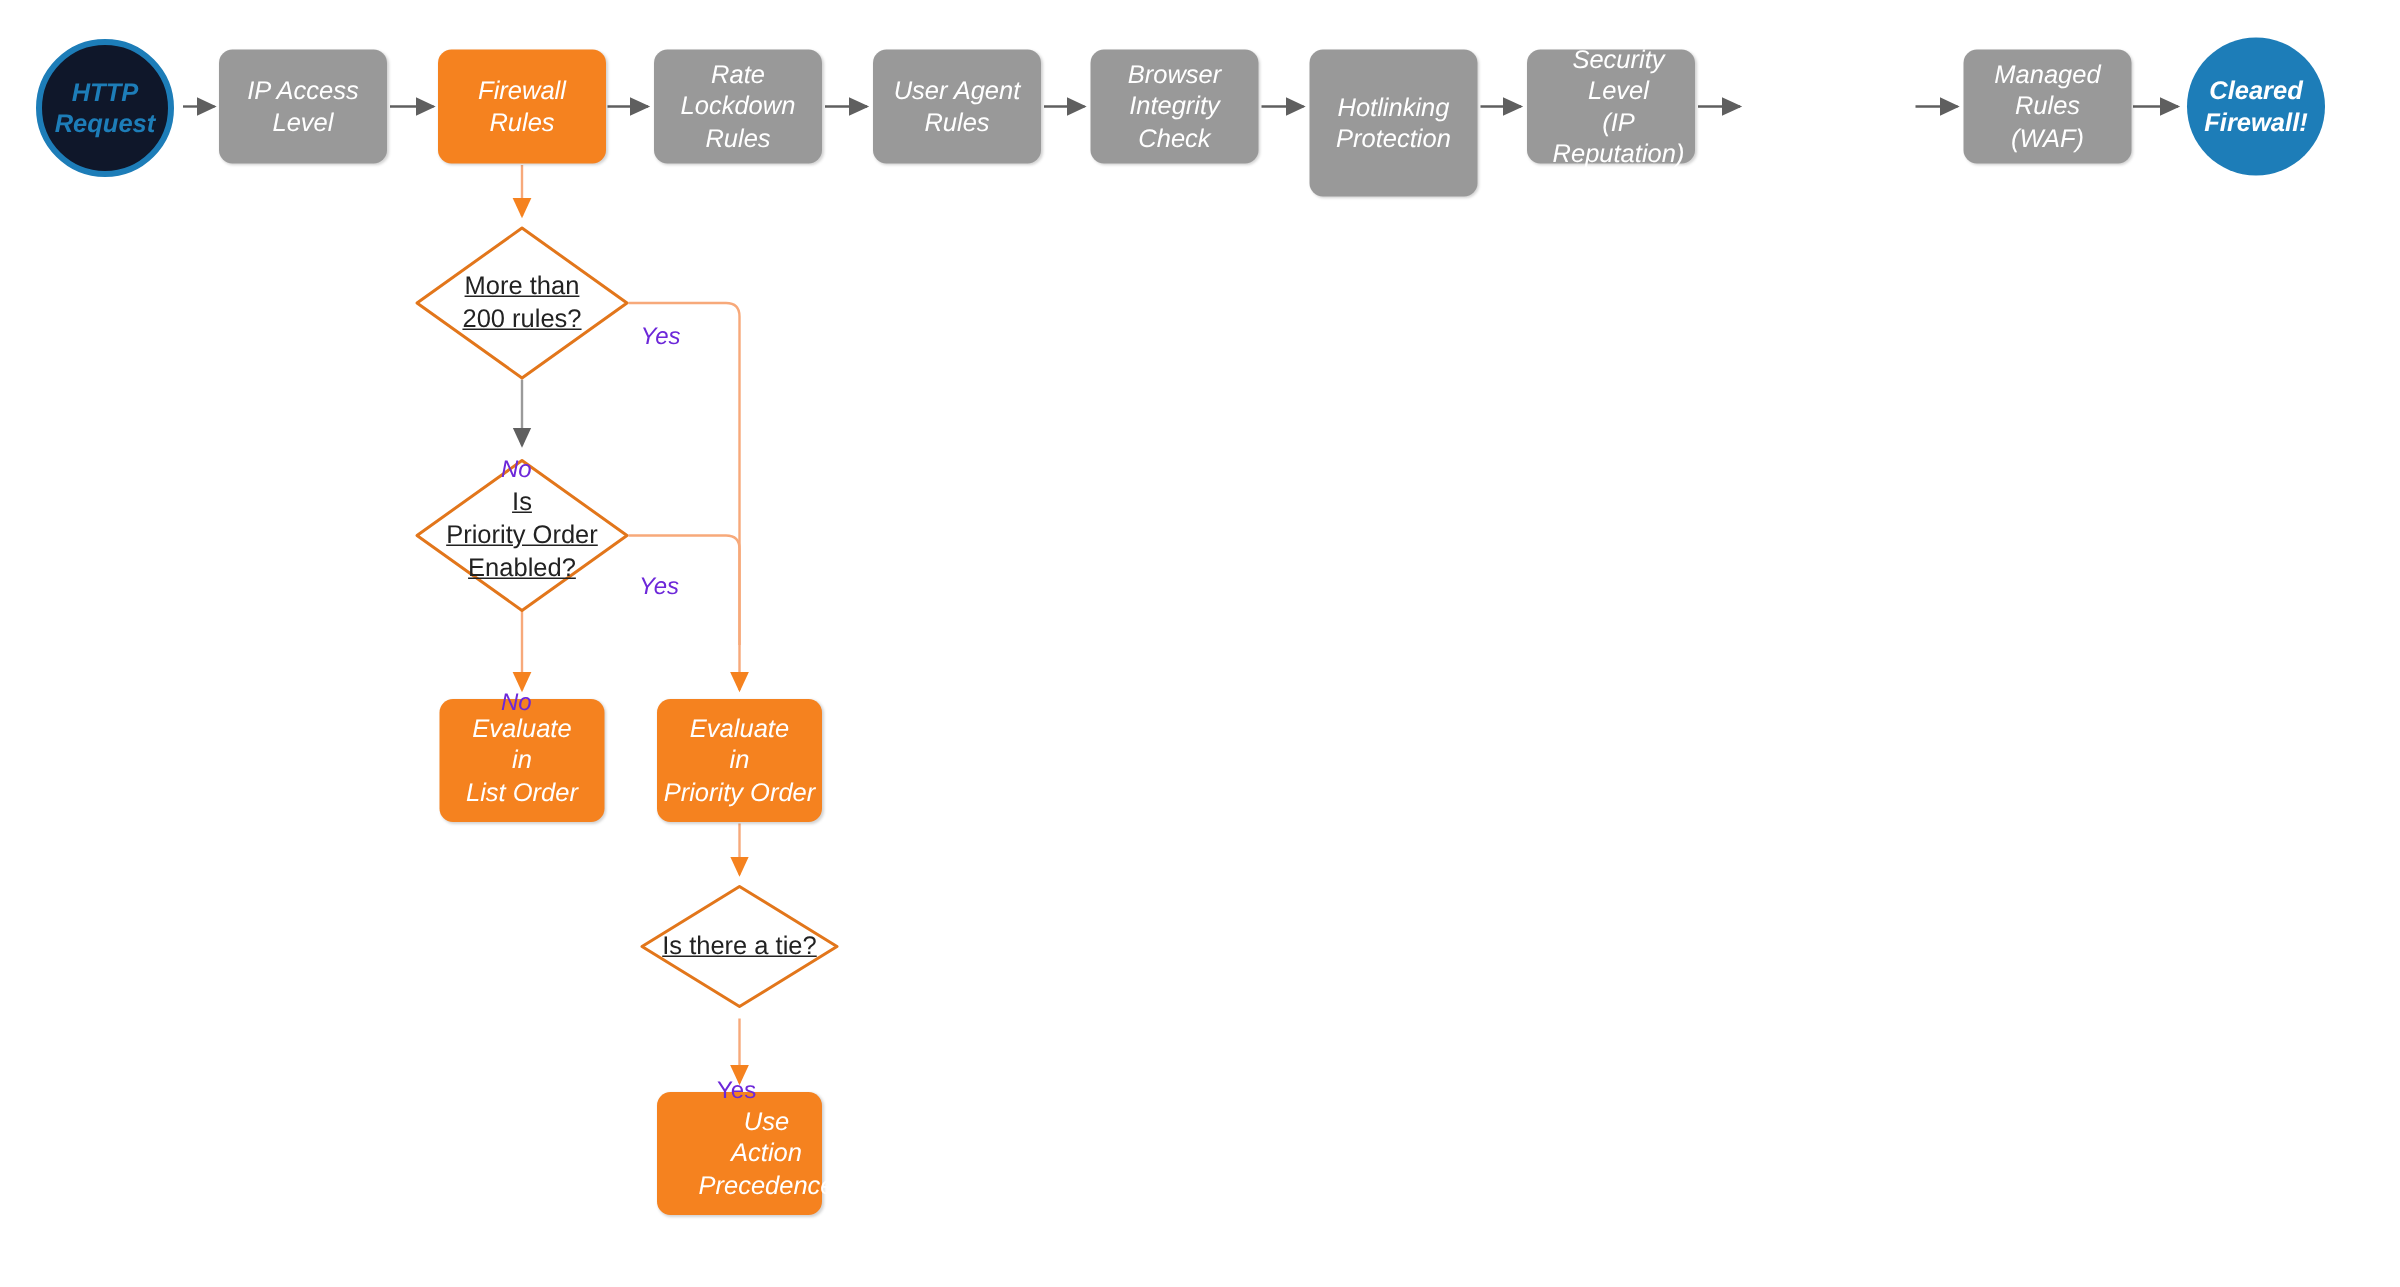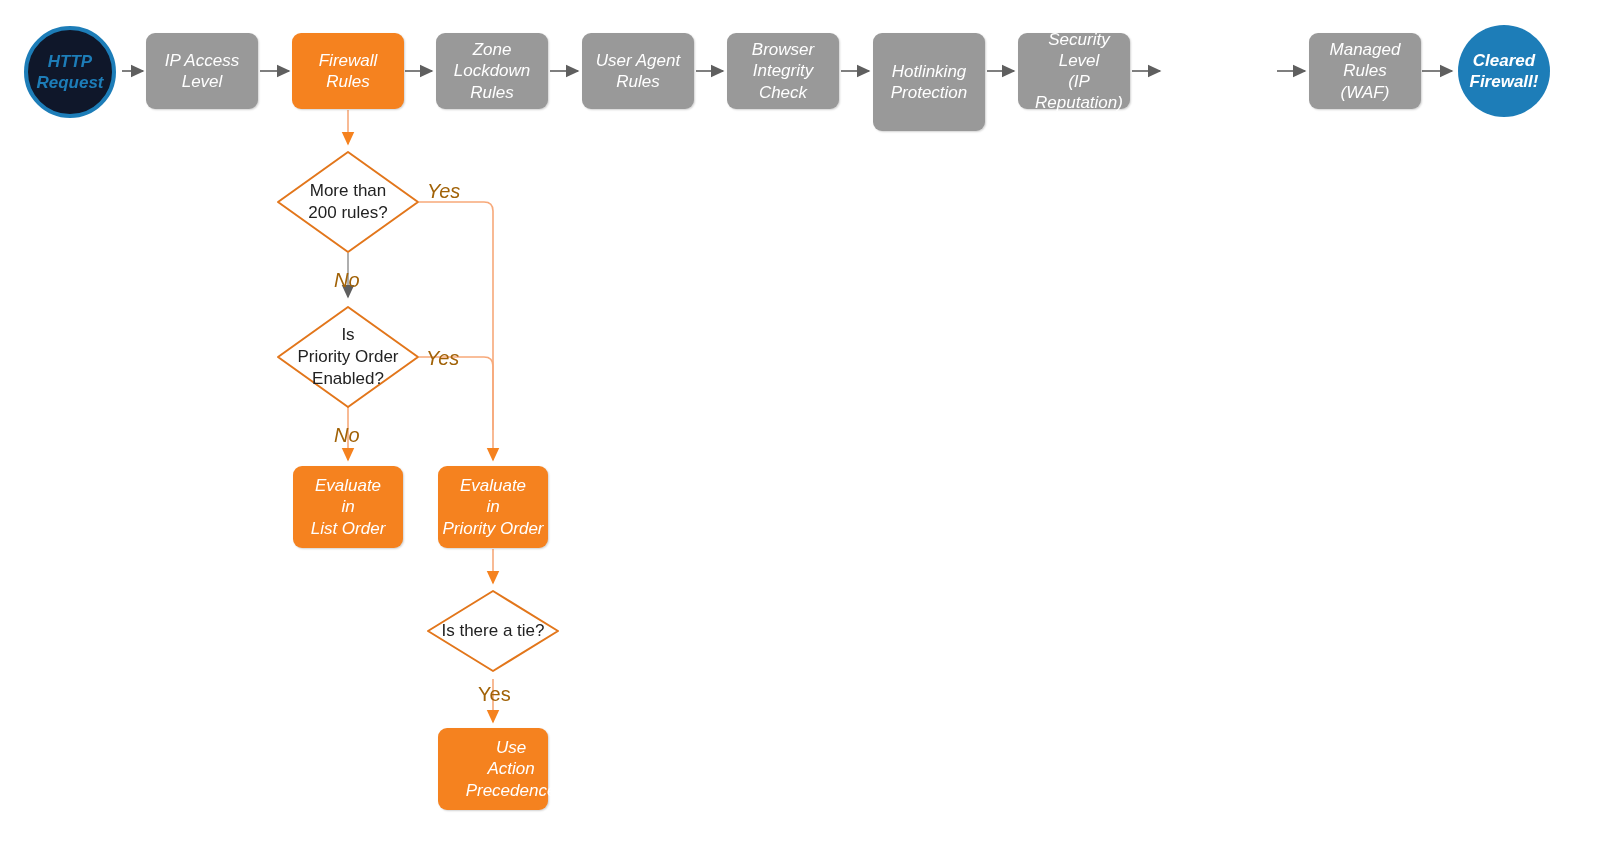--- a/index.html
+++ b/index.html
@@ -65,27 +65,29 @@
     position: absolute;
     display: flex;
     align-items: center;
     justify-content: center;
     text-align: center;
     font-size: 17px;
     color: #222222;
     line-height: 1.3;
     white-space: pre-line;
     pointer-events: none;
+    text-decoration: underline;
   }
   .edge-label {
     position: absolute;
-    font-size: 20px;
+    font-size: 16px;
     font-style: italic;
-    color: #a16207;
+    color: #6d28d9;
     white-space: nowrap;
+    margin-top: 36px;
   }
   .edge-label.plain { font-style: normal; }
 </style>
 </head>
 <body>
 
 <div id="canvas">
 
   <svg class="layer" viewBox="0 0 1600 858">
     <defs>
@@ -133,21 +135,21 @@
 
   <div class="node terminal outline" style="left:24px; top:26px; width:92px; height:92px;">HTTP
 Request</div>
 
   <div class="node proc gray" style="left:146px; top:33px; width:112px; height:76px;">IP Access
 Level</div>
 
   <div class="node proc orange" style="left:292px; top:33px; width:112px; height:76px;font-style:italic;">Firewall
 Rules</div>
 
-  <div class="node proc gray" style="left:436px; top:33px; width:112px; height:76px;">Zone
+  <div class="node proc gray" style="left:436px; top:33px; width:112px; height:76px;">Rate
 Lockdown
 Rules</div>
 
   <div class="node proc gray" style="left:582px; top:33px; width:112px; height:76px;">User Agent
 Rules</div>
 
   <div class="node proc gray" style="left:727px; top:33px; width:112px; height:76px;">Browser
 Integrity
 Check</div>
 

